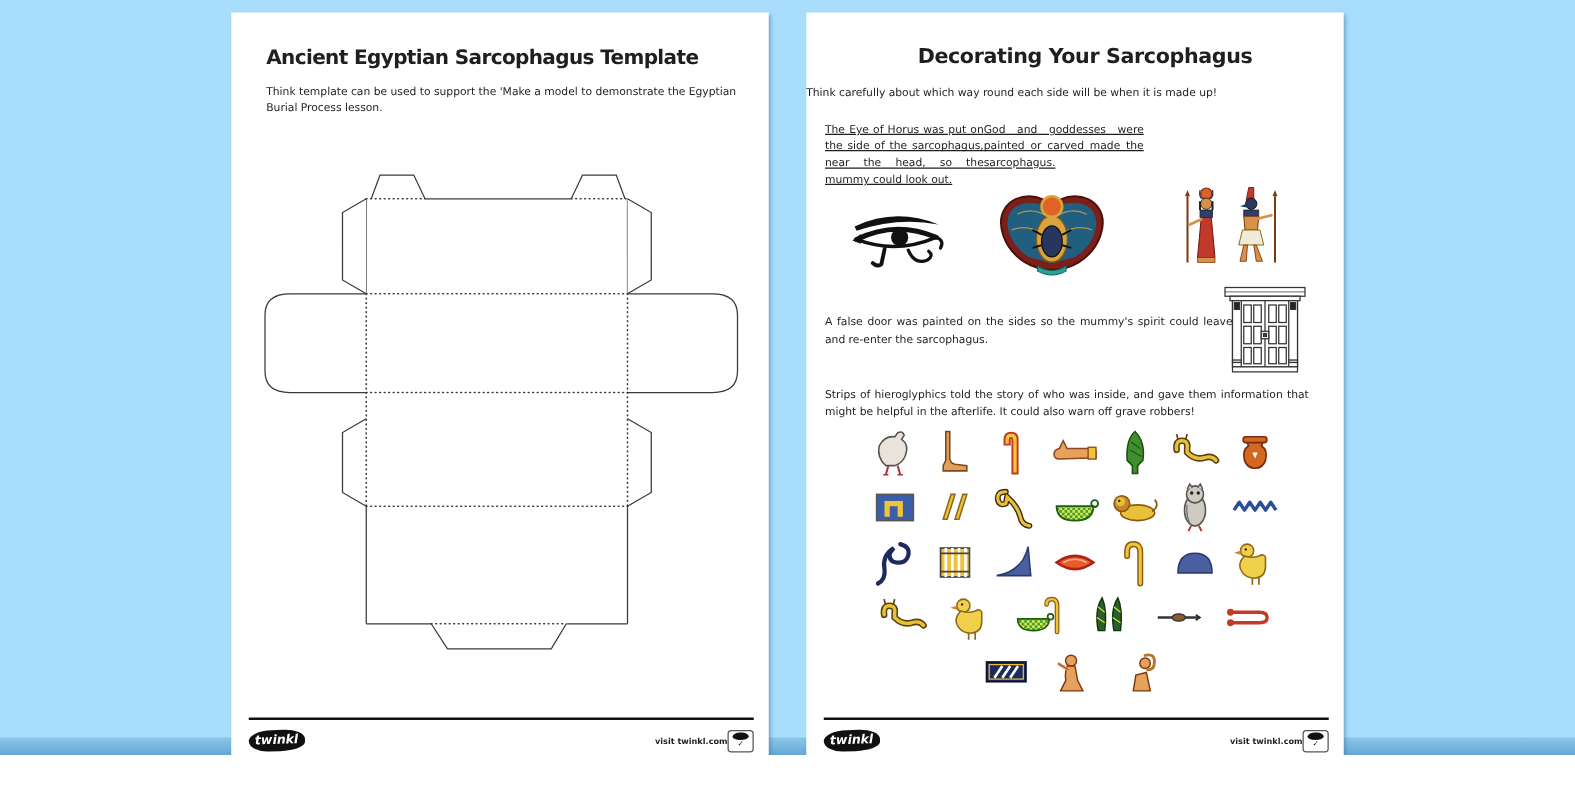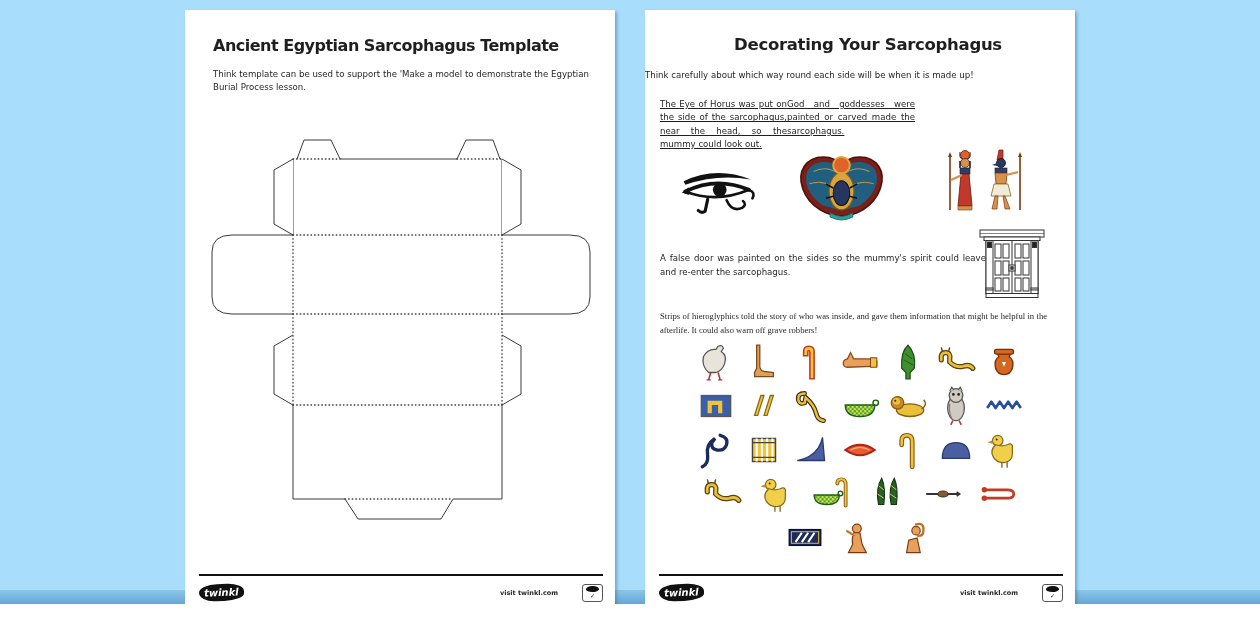--- a/index.html
+++ b/index.html
@@ -25,32 +25,32 @@
   .pr-sub{position:absolute;top:60px;left:0;right:0;text-align:left;font-size:8.6px;}
   .cols{position:absolute;top:88px;left:15px;right:15px;display:flex;justify-content:flex-start;text-decoration:underline;}
   .col{font-size:8.6px;line-height:1.55;text-align:justify;}
   .col1{width:127px;} .col2{width:122px;} .col3{width:128px;}
   .icon-abs{position:absolute;}
   .eye-icon{left:30px;top:158px;width:86px;height:48px;}
   .scarab-icon{left:150px;top:141px;width:93px;height:76px;}
   .gods-icon{left:290px;top:138px;width:100px;height:70px;}
   .falsedoor-text{position:absolute;left:15px;top:242px;width:326px;font-size:8.6px;line-height:1.6;text-align:justify;}
   .door-icon{left:333px;top:218px;width:68px;height:74px;}
-  .hiero-text{position:absolute;left:15px;right:28px;top:300px;font-size:8.6px;line-height:1.6;text-align:justify;font-family:Liberation Serif, serif;}
+  .hiero-text{position:absolute;left:15px;right:28px;top:300px;font-size:8.6px;line-height:1.6;text-align:justify;}
   .h-grid{position:absolute;left:0;right:0;top:331px;}
   .h-row{display:flex;justify-content:space-between;margin:0 auto 2px;}
   .h-cell{width:42px;height:42px;}
   .h-cell svg{width:100%;height:100%;}
 
   .footer{position:absolute;left:14px;right:12px;bottom:16px;border-top:2px solid #111;padding-top:5px;
           display:flex;justify-content:space-between;align-items:center;height:30px;}
   .twinkl-logo{min-width:44px;height:17px;background:#111;color:#fff;font-size:10px;font-weight:bold;font-style:italic;
           display:flex;align-items:center;justify-content:center;border-radius:60% 55% 65% 50% / 70% 65% 60% 75%;
           transform:rotate(-2deg);padding:0 5px;}
-  .foot-right{display:flex;align-items:center;gap:24px;}
+  .foot-right{display:flex;align-items:center;gap:0;}
   .visit{font-size:6.5px;font-weight:bold;}
   .badge{width:21px;height:18px;border:1px solid #555;border-radius:3px;display:flex;flex-direction:column;
          align-items:center;justify-content:center;gap:1px;background:#fff;}
   .badge .blob{width:13px;height:6px;background:#111;border-radius:50% 45% 55% 50%/60% 55% 50% 45%;}
   .badge .chk{font-size:6px;line-height:6px;color:#111;}
 </style>
 </head>
 <body>
 
 <div class="wrap">

